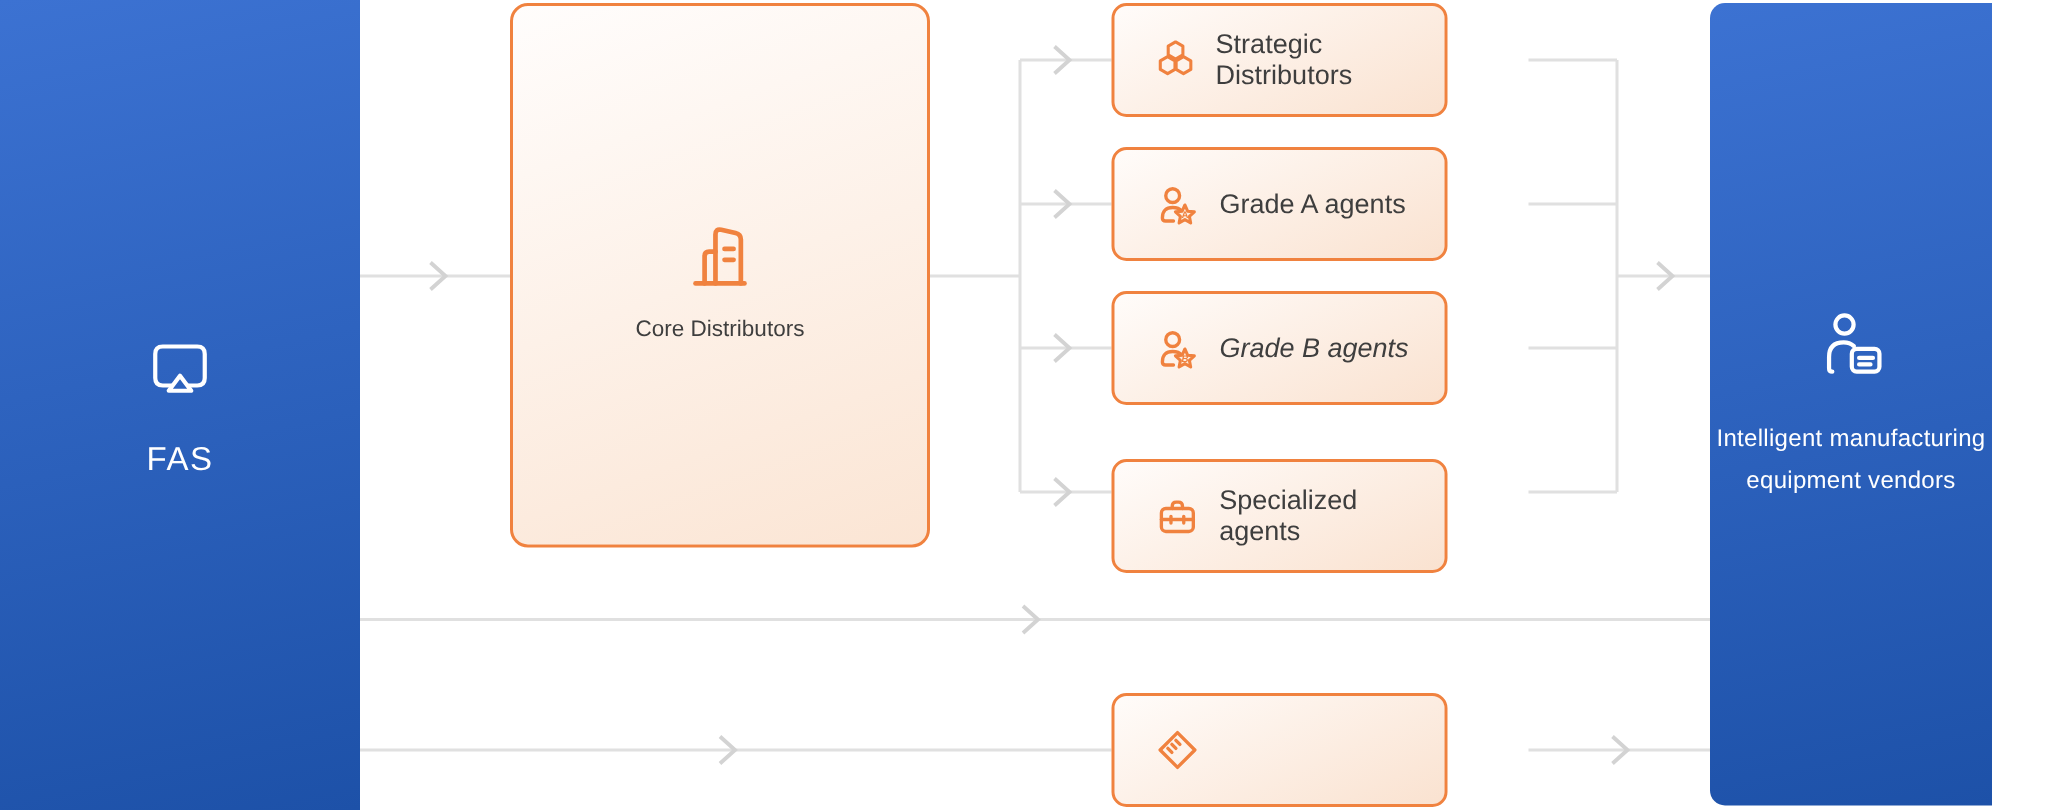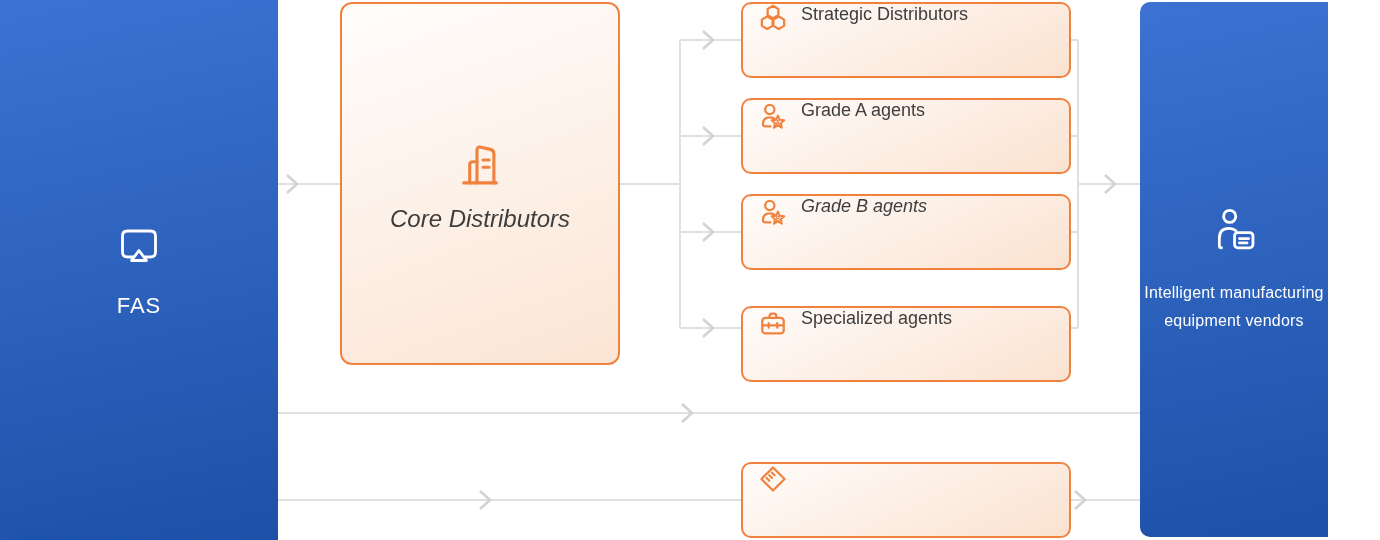--- a/index.html
+++ b/index.html
@@ -9,41 +9,41 @@
   }
   svg{display:block;}
   .connectors{position:absolute;left:0;top:0;z-index:0;}
 
   
   .panel{
     position:absolute;z-index:2;display:flex;flex-direction:column;
     align-items:center;justify-content:center;color:#ffffff;
     background:linear-gradient(168deg,#3C72D2 0%,#1D51A8 100%);
   }
-  .panel.left{left:0;top:0;width:278px;height:540px;}
+  .panel.left{left:0;top:0;width:240px;height:540px;}
   .panel.right{left:1140px;top:2px;width:188px;height:535px;border-radius:10px 0 0 10px;text-align:center;}
   .panel-label{font-size:22px;letter-spacing:1px;margin-top:24px;}
   .panel-lines{margin-top:22px;font-size:16px;line-height:28px;letter-spacing:.2px;}
 
   
   .obox{
     position:absolute;z-index:2;box-sizing:border-box;
     border:2px solid #F0823F;border-radius:10px;
     background:linear-gradient(155deg,#FFFCFA 0%,#FAE2D0 100%);
     color:#3E3E3E;
   }
   .core{
     left:340px;top:2px;width:280px;height:363px;border-radius:12px;
     display:flex;flex-direction:column;align-items:center;justify-content:center;
     background:linear-gradient(160deg,#FFFDFC 0%,#FBE5D4 100%);
   }
-  .core-label{font-size:24px;margin-top:13px;font-style:italic;}
+  .core-label{font-size:15px;margin-top:13px;}
   .rowbox{
-    left:741px;width:330px;height:76px;
-    display:flex;padding-left:15px;
+    left:741px;width:224px;height:76px;
+    display:flex;align-items:center;padding-left:27px;
   }
   .rowbox .lbl{font-size:18px;margin-left:13px;}
   .row1{top:2px;} .row2{top:98px;} .row3{top:194px;font-style:italic;} .row4{top:290px;margin-top:16px;}
   .rowauth{top:462px;}
 </style>
 </head>
 <body>
 
 <div class="canvas">
 

